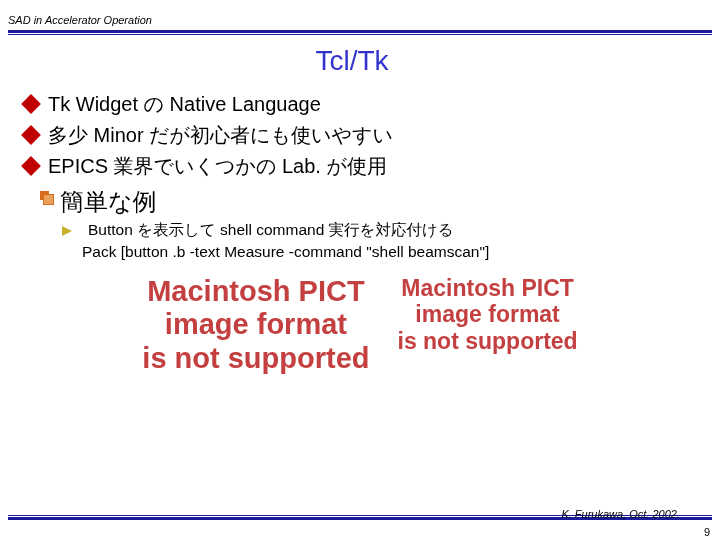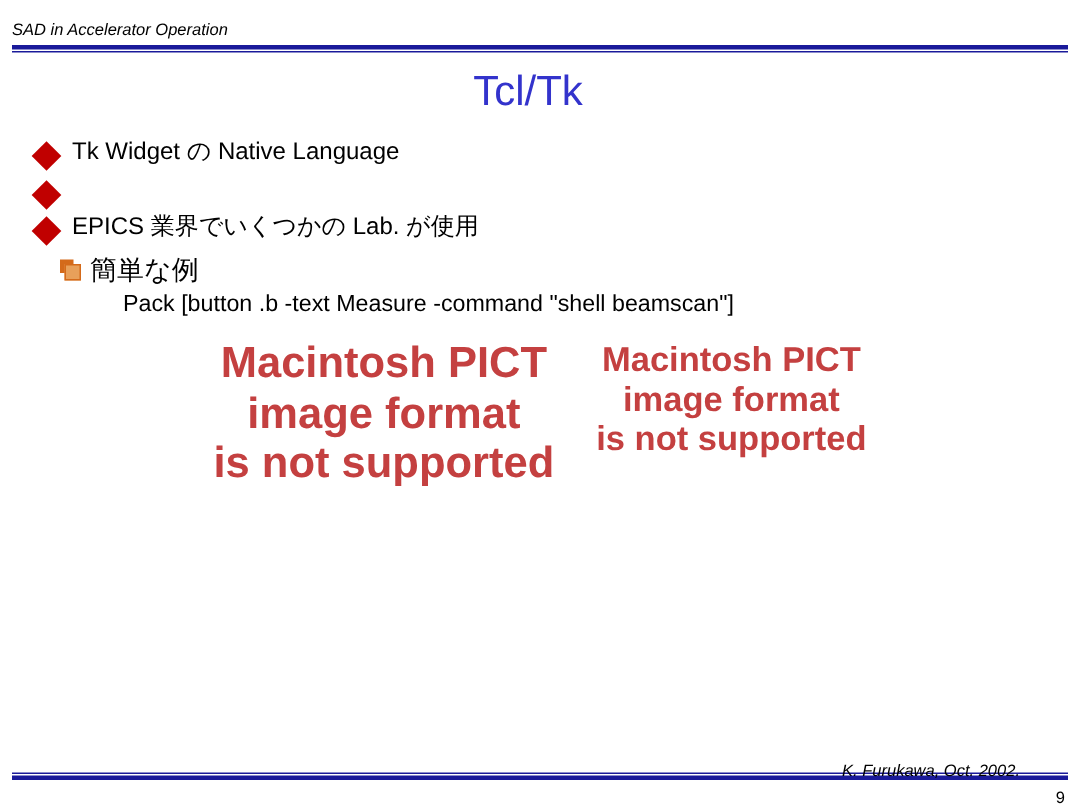--- a/index.html
+++ b/index.html
@@ -49,21 +49,21 @@
   }
   .diamond {
     width: 14px;
     height: 14px;
     background: #c00000;
     transform: rotate(45deg);
     margin: 6px 10px 0 2px;
     flex: 0 0 14px;
   }
   .bullet-text {
-    font-size: 16px;
+    font-size: 20px;
     color: #000;
     line-height: 1.35;
   }
   .sub-row {
     display: flex;
     align-items: flex-start;
     margin: 6px 0 2px 18px;
   }
   .box-icon {
     width: 12px;
@@ -83,21 +83,21 @@
   .box-icon::after {
     content: "";
     position: absolute;
     width: 9px;
     height: 9px;
     background: #e8a05a;
     top: 3px; left: 3px;
     border: 1px solid #d46a1a;
   }
   .sub-text {
-    font-size: 18px;
+    font-size: 24px;
     color: #000;
   }
   .subsub-row {
     display: flex;
     align-items: flex-start;
     margin: 2px 0 2px 40px;
   }
   .wedge {
     width: 0; height: 0;
     border-left: 10px solid #c8b030;
@@ -166,31 +166,36 @@
 <div class="title">Tcl/Tk</div>
 
 <div class="content">
 
   <div class="bullet-row">
     <div class="diamond"></div>
     <div class="bullet-text">Tk Widget の Native Language</div>
   </div>
   <div class="bullet-row">
     <div class="diamond"></div>
+    <div class="bullet-text">多少 Minor だが初心者にも使いやすい</div>
   </div>
   <div class="bullet-row">
     <div class="diamond"></div>
     <div class="bullet-text">EPICS 業界でいくつかの Lab. が使用</div>
   </div>
 
   <div class="sub-row">
     <div class="box-icon"></div>
     <div class="sub-text">簡単な例</div>
   </div>
 
+  <div class="subsub-row">
+    <div class="wedge"></div>
+    <div class="subsub-text">Button を表示して shell command 実行を対応付ける</div>
+  </div>
 
   <div class="code-line">Pack [button .b -text Measure -command "shell beamscan"]</div>
 
   <div class="images-area">
     <div class="pict-box pict1">
       <div>Macintosh PICT</div>
       <div>image format</div>
       <div>is not supported</div>
     </div>
     <div class="pict-box pict2">

